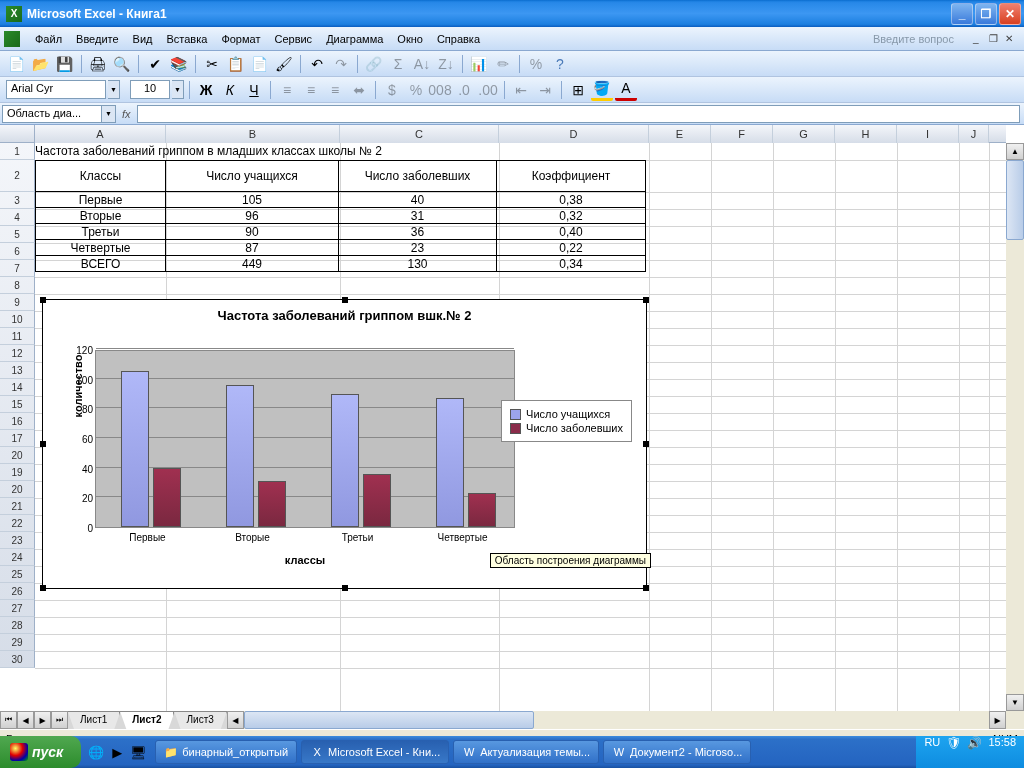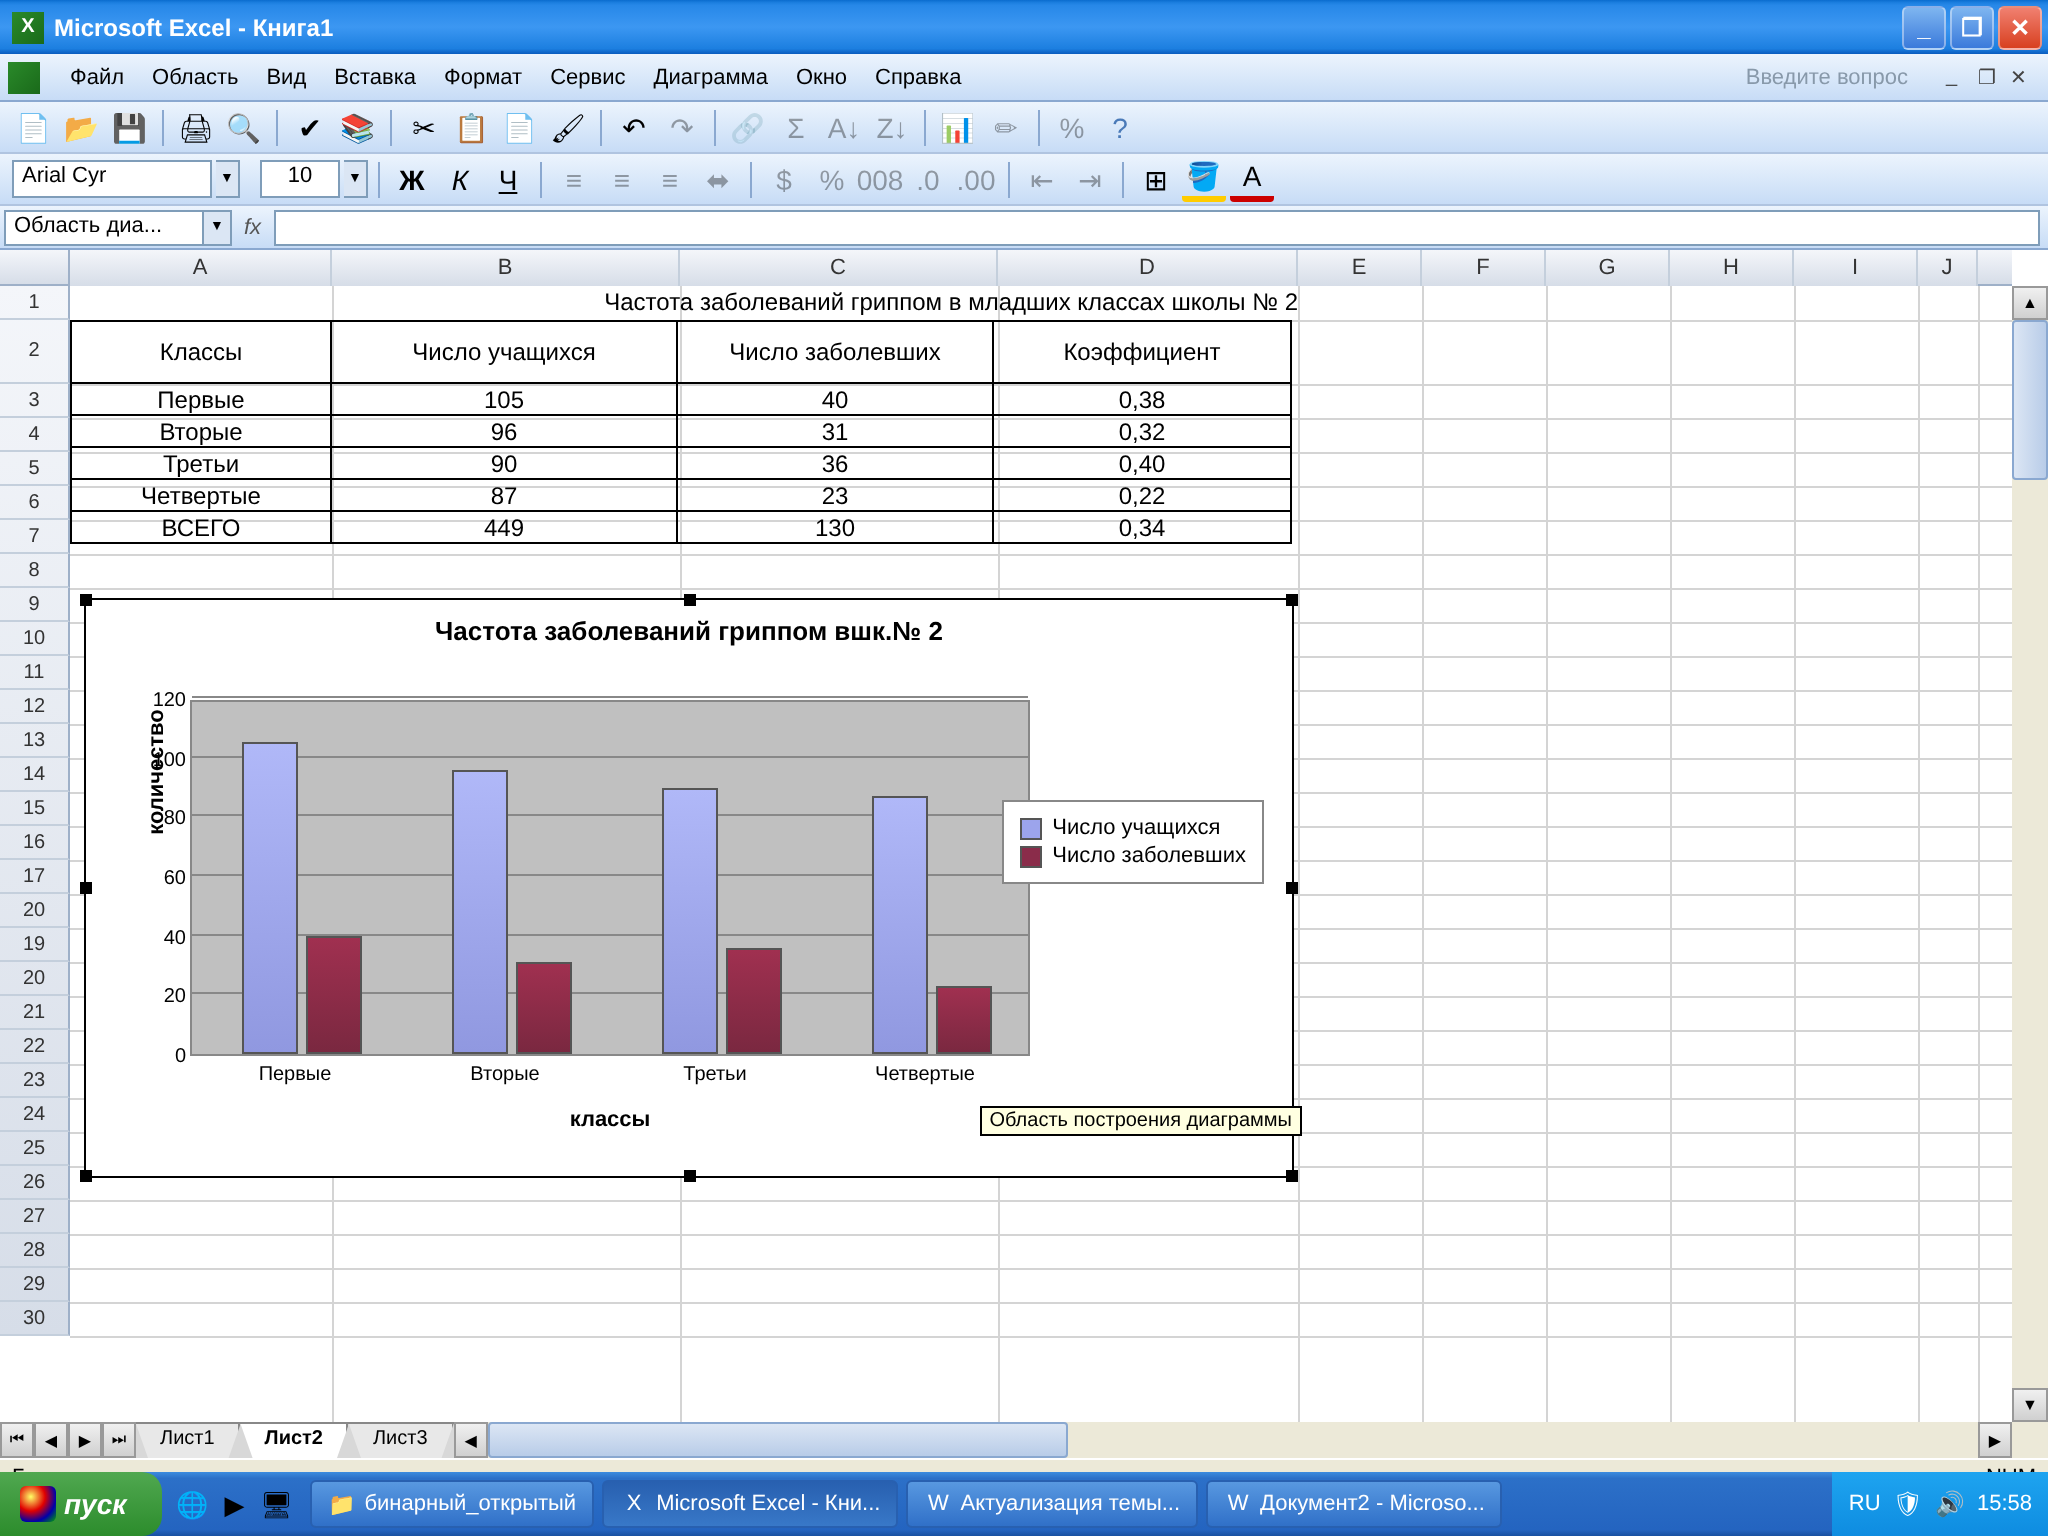--- a/index.html
+++ b/index.html
@@ -44,21 +44,21 @@
 .ch { height:18px; text-align:center; font-size:11px; color:#333; border-right:1px solid #c4cfdc; display:flex; align-items:center; justify-content:center; background:linear-gradient(to bottom,#f4f6fa,#d6dde8);}
 .row-headers { position:absolute; top:18px; left:0; width:35px; background:linear-gradient(to bottom,#f4f6fa,#d6dde8);}
 .rh { height:17px; text-align:center; font-size:10px; border-bottom:1px solid #c4cfdc; border-right:1px solid #9eb0c8; display:flex; align-items:center; justify-content:center; color:#333;}
 .rh.tall { height:32px;}
 .cells { position:absolute; top:18px; left:35px; right:18px; bottom:36px; overflow:hidden;}
 .gridlines { position:absolute; inset:0; }
 .gridlines .v { position:absolute; top:0; bottom:0; width:1px; background:#d4d4d4;}
 .gridlines .h { position:absolute; left:0; right:0; height:1px; background:#d4d4d4;}
 
 
-.data-title { position:absolute; left:0; top:0; width:614px; height:17px; text-align:right; padding-top:1px; font-size:12px;}
+.data-title { position:absolute; left:0; top:0; width:614px; height:17px; text-align:left; padding-top:1px; font-size:12px;}
 .data-table { position:absolute; left:0; top:17px; border-collapse:collapse; font-size:12px;}
 .data-table th,.data-table td { border:1px solid #000; text-align:center; padding:0 4px;}
 .data-table th { height:31px; font-weight:normal;}
 .data-table td { height:16px;}
 
 
 .chart-obj { position:absolute; left:7px; top:156px; width:605px; height:290px; background:#fff; border:1px solid #000;}
 .chart-obj .handle { position:absolute; width:6px; height:6px; background:#000;}
 .chart-title { text-align:center; font-weight:bold; font-size:13px; padding:8px 0 4px;}
 .plot-area { position:absolute; left:52px; top:50px; width:420px; height:178px; background:#c0c0c0; border:1px solid #888;}
@@ -99,38 +99,38 @@
 
 
 .taskbar { position:absolute; bottom:0; left:0; right:0; height:32px; background:linear-gradient(to bottom,#3c8cde 0%,#2c70c8 10%,#2464c0 90%,#1850a0 100%); display:flex; align-items:center;}
 .start { height:32px; background:linear-gradient(to bottom,#50a850,#2c8c2c); color:#fff; font-weight:bold; font-style:italic; padding:0 18px 0 10px; display:flex; align-items:center; font-size:14px; border-radius:0 10px 10px 0;}
 .start .orb { width:18px; height:18px; margin-right:4px; border-radius:3px; background:radial-gradient(circle at 30% 30%,#ff6,#e00000 40%,#00a 70%,#0a0);}
 .ql { display:flex; gap:3px; margin:0 6px;}
 .ql span { width:18px; height:18px; display:flex; align-items:center; justify-content:center; font-size:13px;}
 .taskbtn { height:24px; background:linear-gradient(to bottom,#5898e0,#3070c8); border:1px solid #2860b0; border-radius:3px; color:#fff; padding:0 8px; margin:0 2px; display:flex; align-items:center; font-size:11px; cursor:pointer; max-width:160px; overflow:hidden; white-space:nowrap;}
 .taskbtn.active { background:linear-gradient(to bottom,#2860b0,#3878c8);}
 .taskbtn .ico { width:14px; height:14px; margin-right:4px; display:flex; align-items:center; justify-content:center; font-size:11px;}
-.tray { margin-left:auto; height:32px; background:linear-gradient(to bottom,#1ea4f0,#0e8ce0); display:flex; align-items:center; padding:0 8px; gap:6px; color:#fff; font-size:11px;}
+.tray { margin-left:auto; height:32px; background:linear-gradient(to bottom,#1ea4f0,#0e8ce0); display:flex; align-items:flex-start; padding:0 8px; gap:6px; color:#fff; font-size:11px;}
 .tray .ico { font-size:12px;}
 </style>
 </head>
 <body>
 
 <div class="titlebar">
   <div class="appicon">X</div>
   <div class="title">Microsoft Excel - Книга1</div>
   <div class="winbtn min">_</div>
   <div class="winbtn max">❐</div>
   <div class="winbtn close">✕</div>
 </div>
 
 <div class="menubar">
   <div class="mdi-icon"></div>
   <div class="menuitem"><span>Файл</span></div>
-  <div class="menuitem"><span>Область</span></div>
+  <div class="menuitem"><span>Введите</span></div>
   <div class="menuitem"><span>Вид</span></div>
   <div class="menuitem"><span>Вставка</span></div>
   <div class="menuitem"><span>Формат</span></div>
   <div class="menuitem"><span>Сервис</span></div>
   <div class="menuitem"><span>Диаграмма</span></div>
   <div class="menuitem"><span>Окно</span></div>
   <div class="menuitem"><span>Справка</span></div>
   <div class="help-search">Введите вопрос</div>
   <div class="winbtns-inner">
     <span>_</span>

